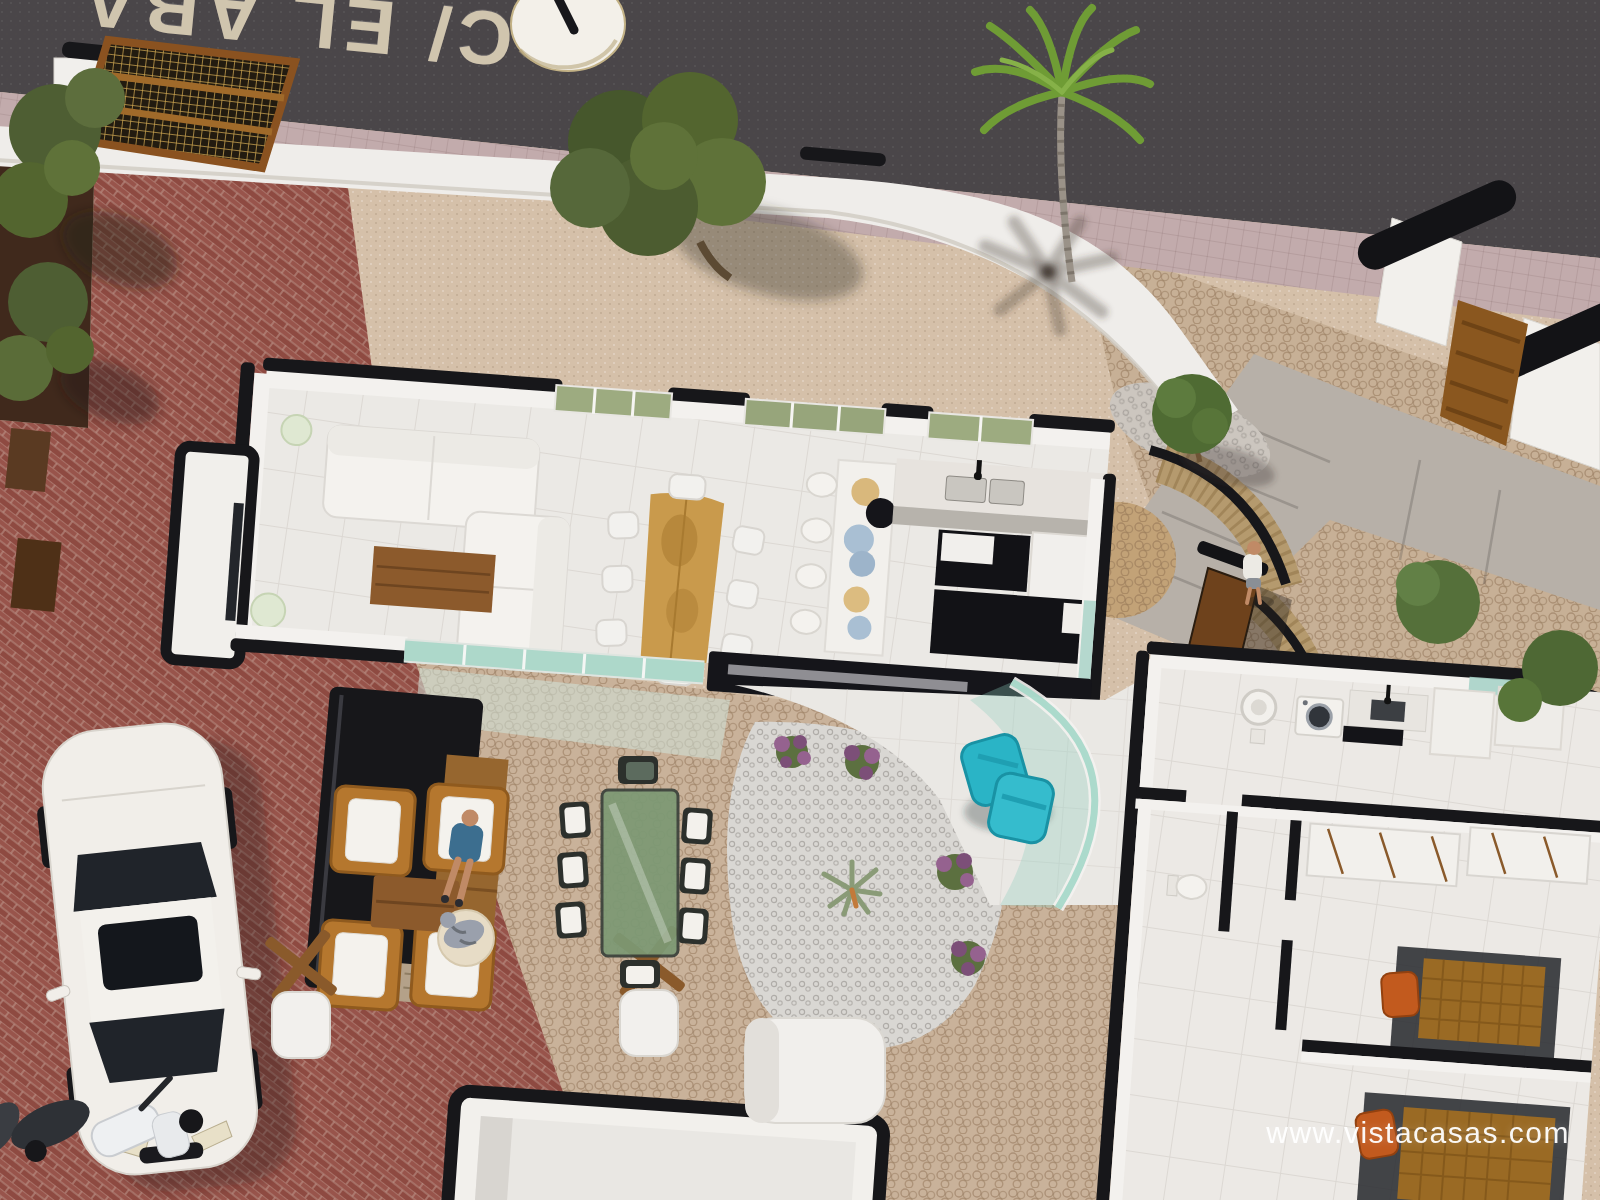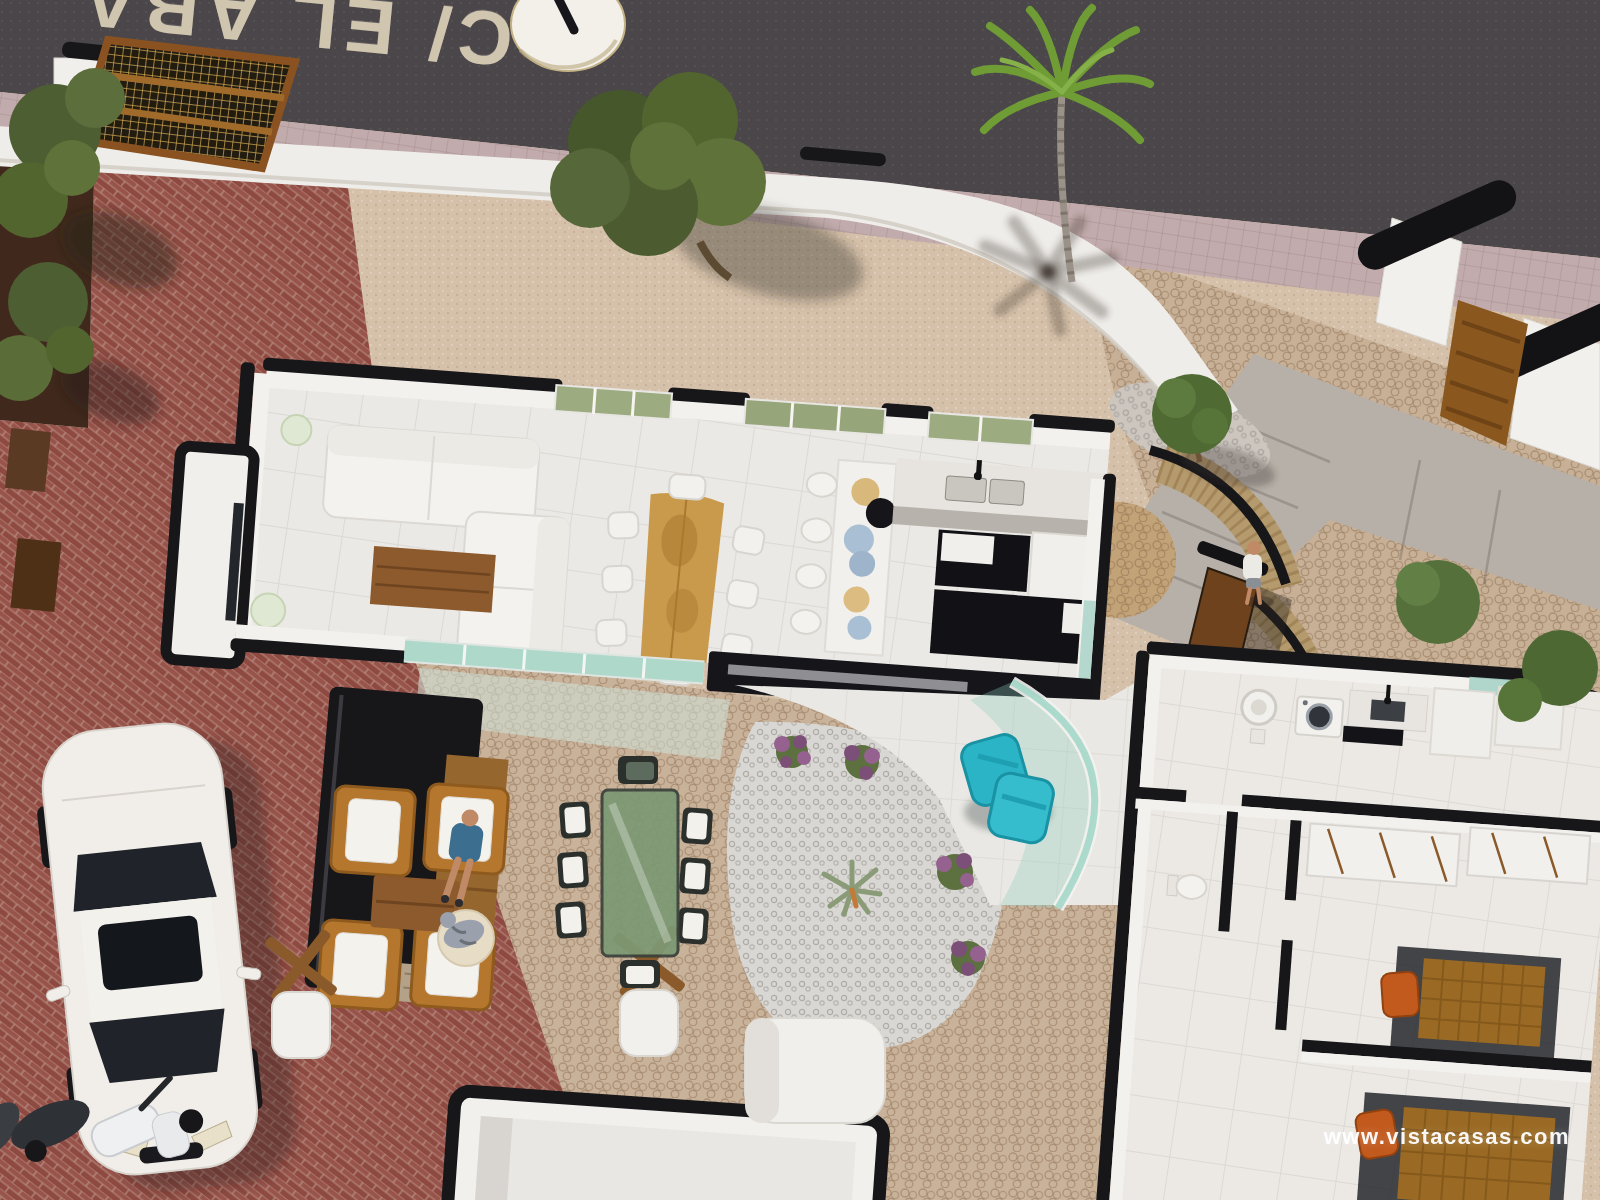--- a/index.html
+++ b/index.html
@@ -7,21 +7,21 @@
   .stage svg{position:absolute;left:0;top:0}
   .road-text{
     position:absolute;left:14px;top:-36px;width:560px;height:112px;
     display:flex;align-items:center;justify-content:center;white-space:nowrap;
     transform:rotate(185.5deg);
     color:#d8ccb4;font-size:76px;font-weight:700;letter-spacing:7px;opacity:.95;
     text-shadow:0 1px 0 rgba(255,255,255,.15);
   }
   .watermark{
     position:absolute;right:30px;bottom:50px;
-    font-size:22px;font-weight:700;letter-spacing:1.5px;
+    font-size:30px;font-weight:400;letter-spacing:1.5px;
     color:rgba(255,255,255,.95);
     text-shadow:0 0 8px rgba(255,255,255,.25);
   }
 </style>
 </head>
 <body>
 
 <div class="stage">
 
 <svg width="1600" height="1200" viewBox="0 0 1600 1200">

